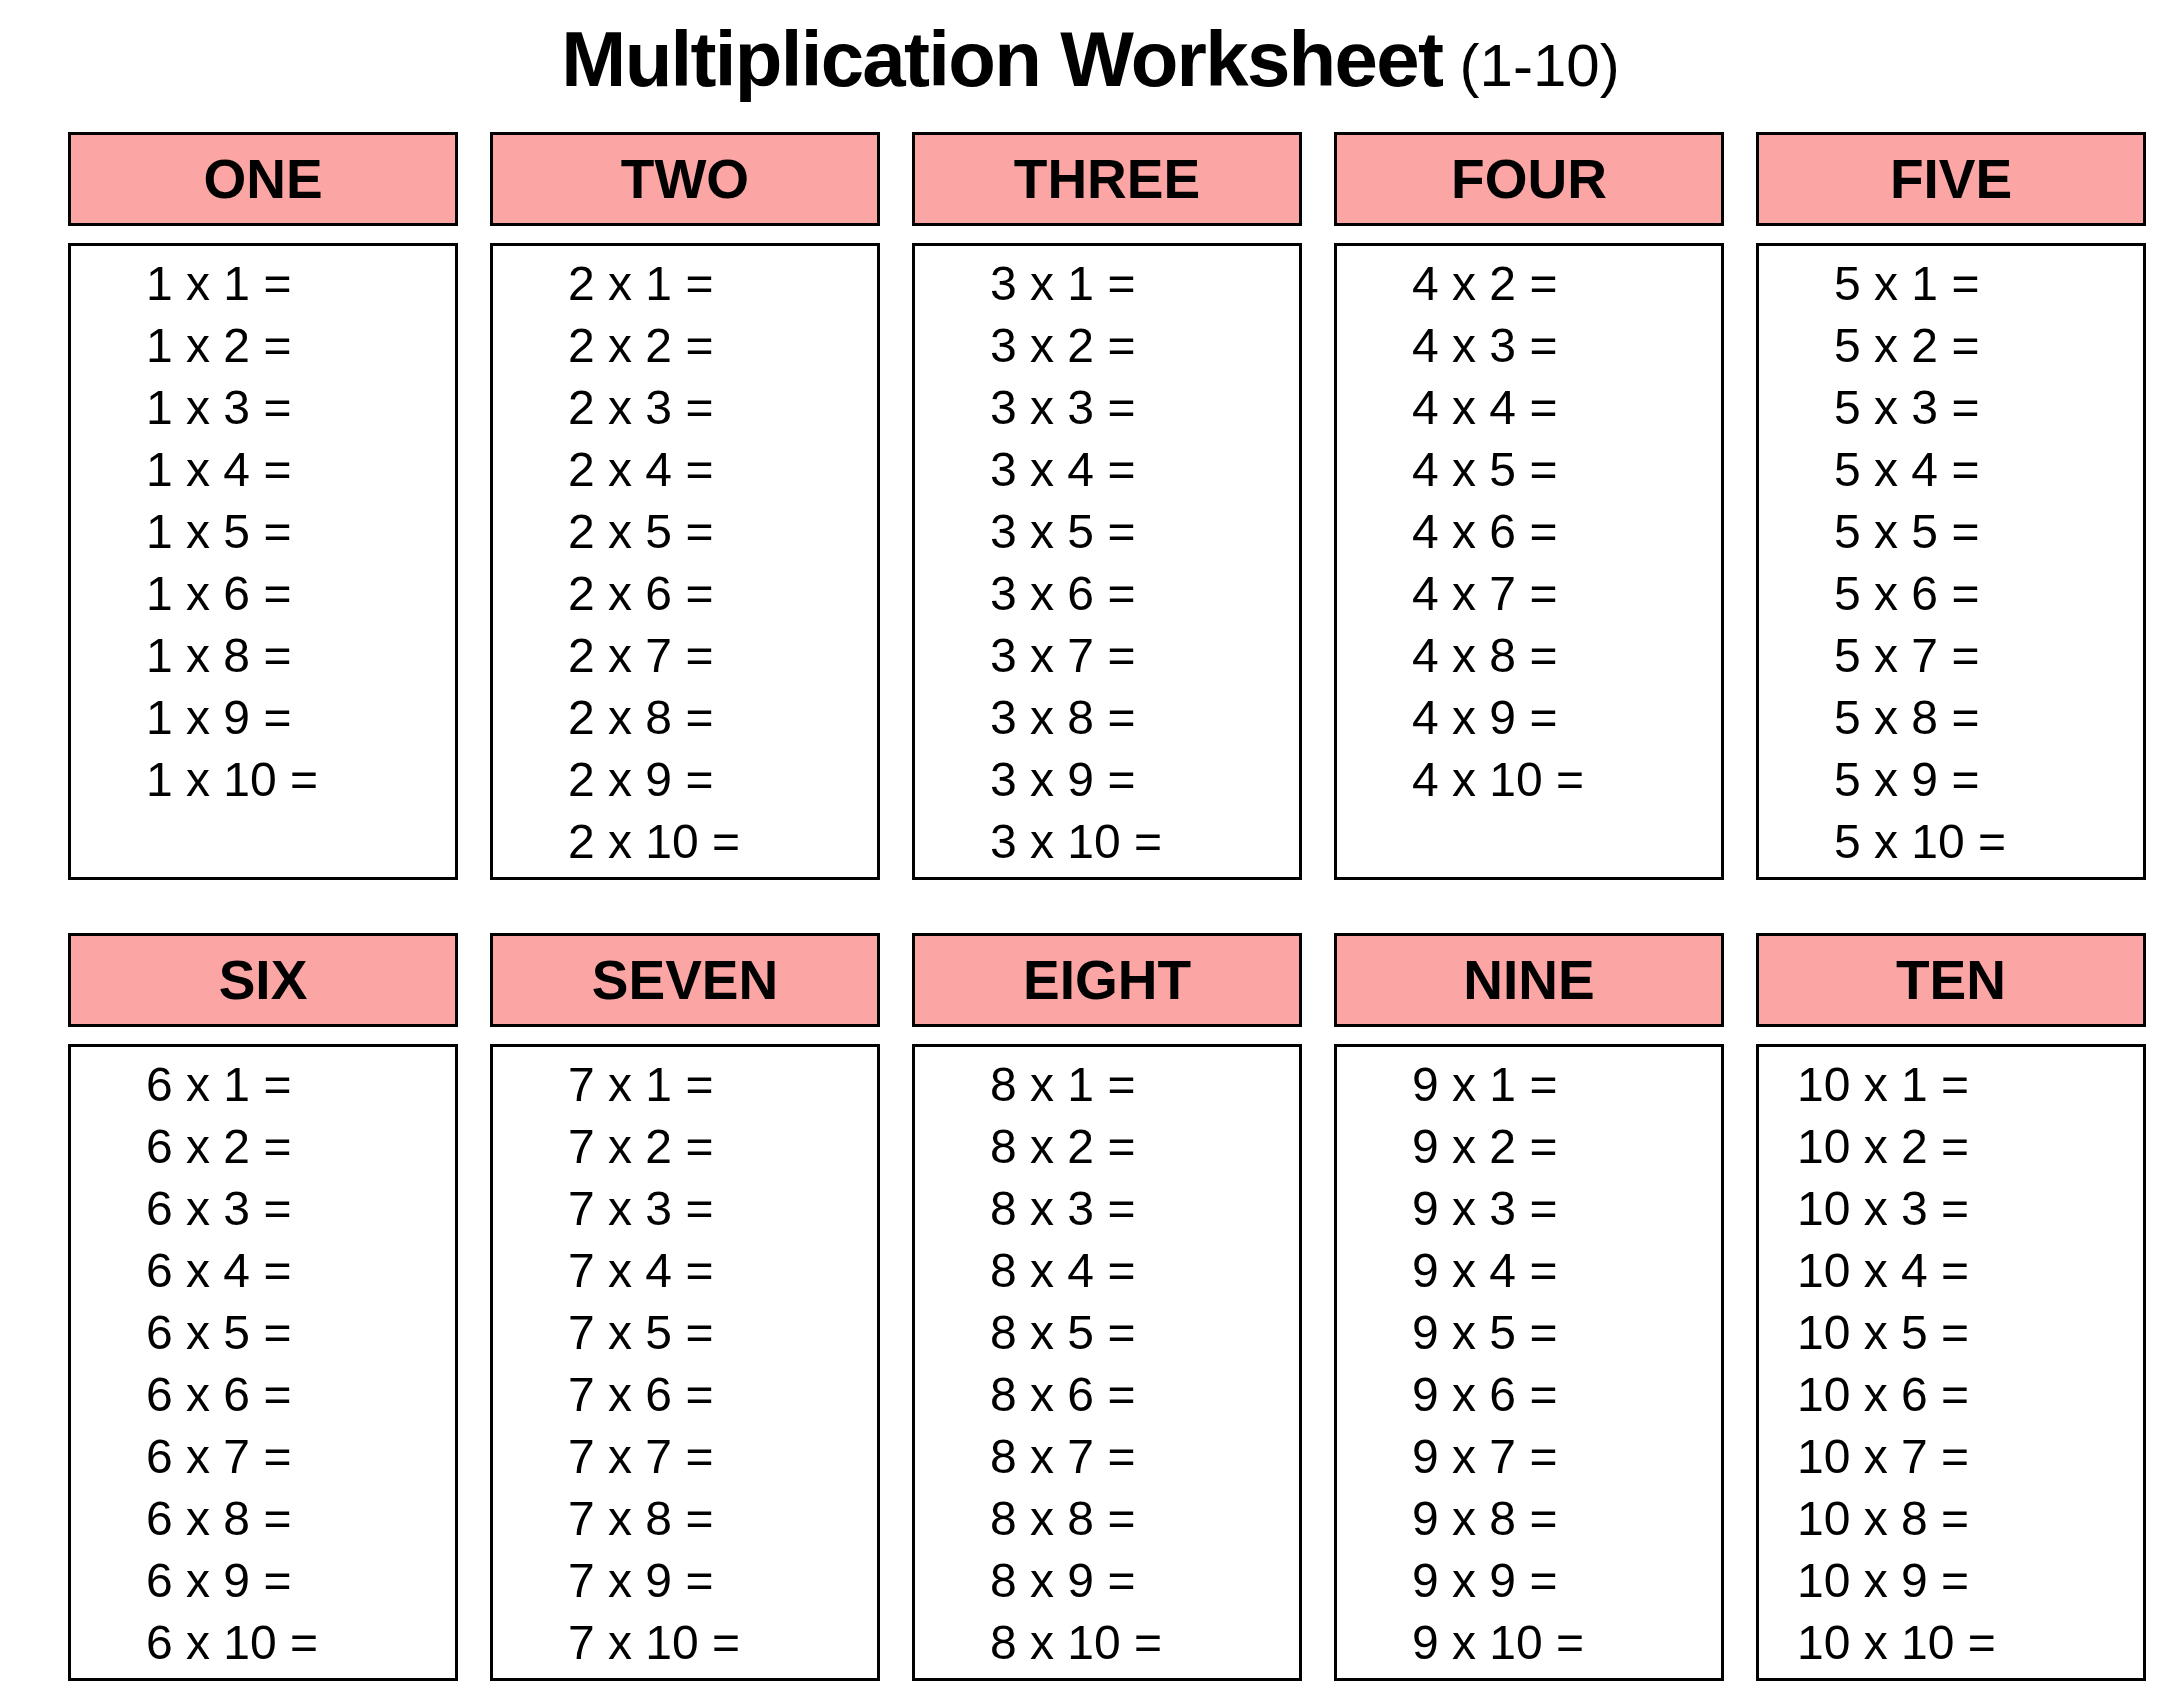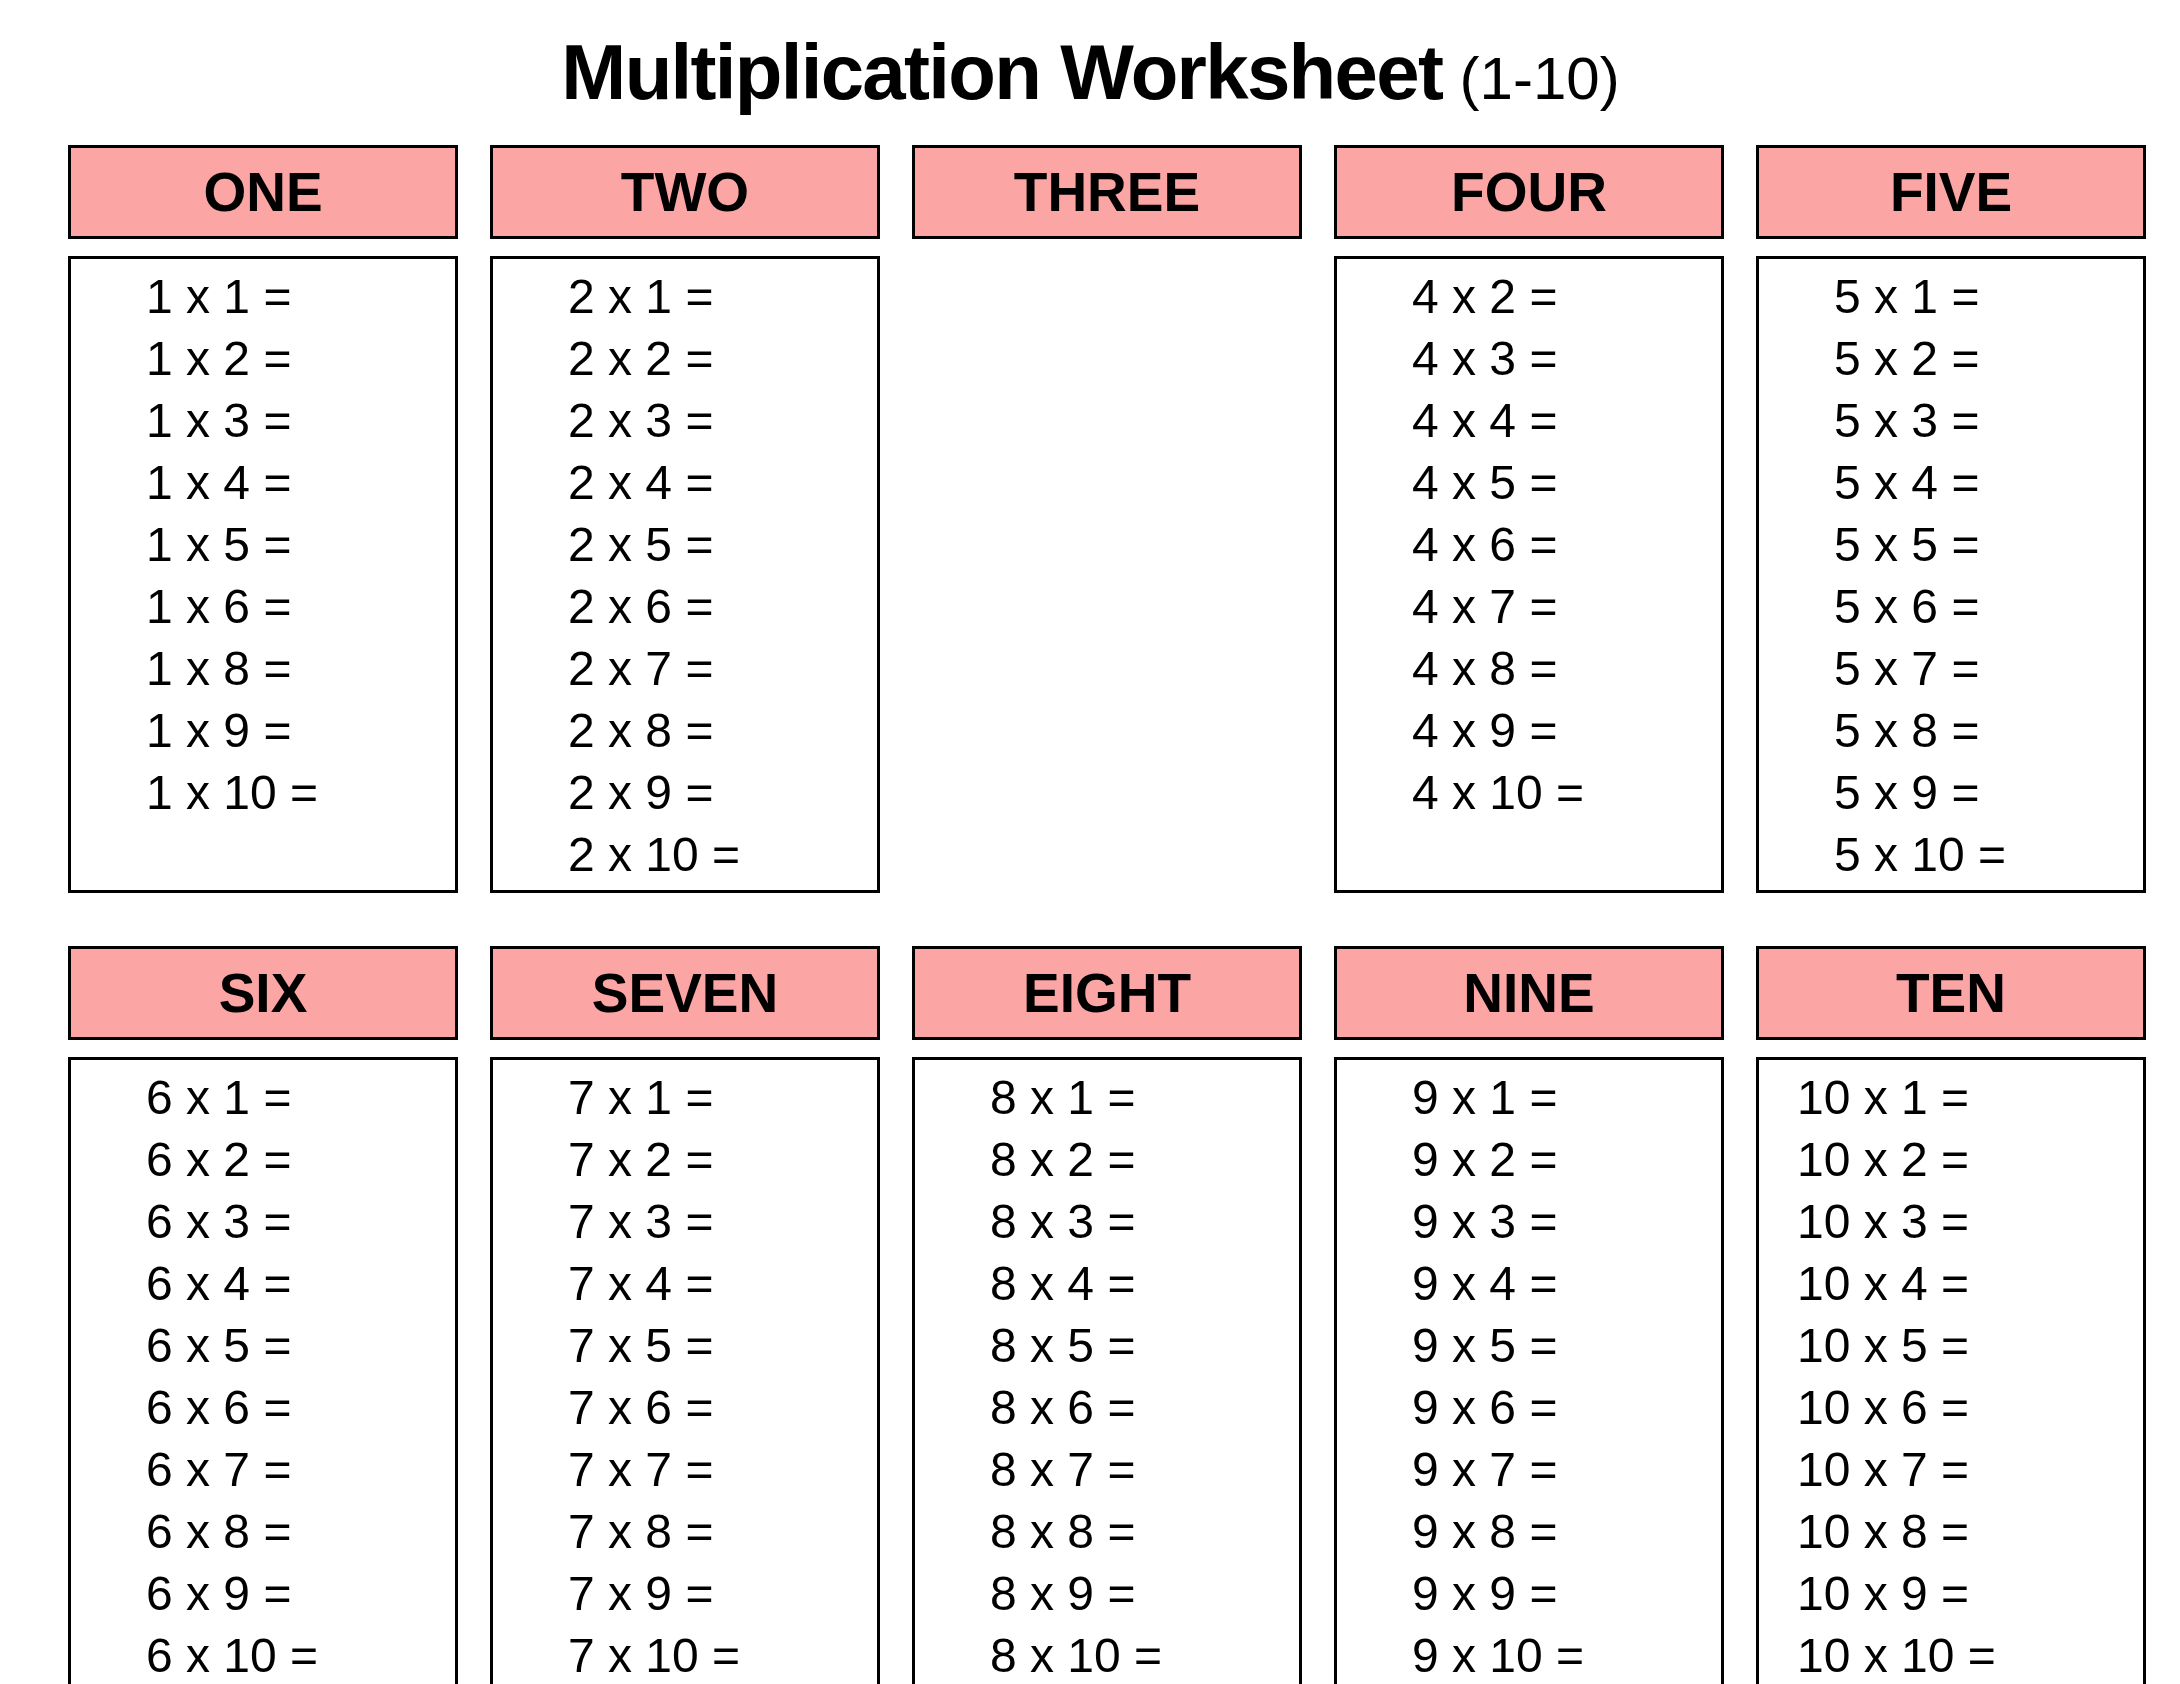--- a/index.html
+++ b/index.html
@@ -8,21 +8,21 @@
     background: #ffffff;
     font-family: "Liberation Sans", "DejaVu Sans", sans-serif;
     color: #000000;
     overflow: hidden;
   }
   .page { position: relative; width: 2181px; height: 1685px; }
 
   .title-row {
     height: 132px;
     display: flex; align-items: baseline; justify-content: center;
-    padding-top: 13px;
+    padding-top: 0;
   }
   .title-inner { margin-top: 19px; line-height: 1.05; white-space: nowrap; }
   .title-main {
     font-size: 78px; font-weight: bold; letter-spacing: -1.7px;
   }
   .title-suffix {
     font-size: 60px; font-weight: 400; margin-left: 13.6px; letter-spacing: 0;
   }
 
   .grid {
@@ -105,20 +105,32 @@
         <div class="problem">2 x 6 =</div>
         <div class="problem">2 x 7 =</div>
         <div class="problem">2 x 8 =</div>
         <div class="problem">2 x 9 =</div>
         <div class="problem">2 x 10 =</div>
       </div>
     </section>
 
     <section class="table">
       <header class="thead">THREE</header>
+      <div class="tbody">
+        <div class="problem">3 x 1 =</div>
+        <div class="problem">3 x 2 =</div>
+        <div class="problem">3 x 3 =</div>
+        <div class="problem">3 x 4 =</div>
+        <div class="problem">3 x 5 =</div>
+        <div class="problem">3 x 6 =</div>
+        <div class="problem">3 x 7 =</div>
+        <div class="problem">3 x 8 =</div>
+        <div class="problem">3 x 9 =</div>
+        <div class="problem">3 x 10 =</div>
+      </div>
     </section>
 
     <section class="table">
       <header class="thead">FOUR</header>
       <div class="tbody">
         <div class="problem">4 x 2 =</div>
         <div class="problem">4 x 3 =</div>
         <div class="problem">4 x 4 =</div>
         <div class="problem">4 x 5 =</div>
         <div class="problem">4 x 6 =</div>

